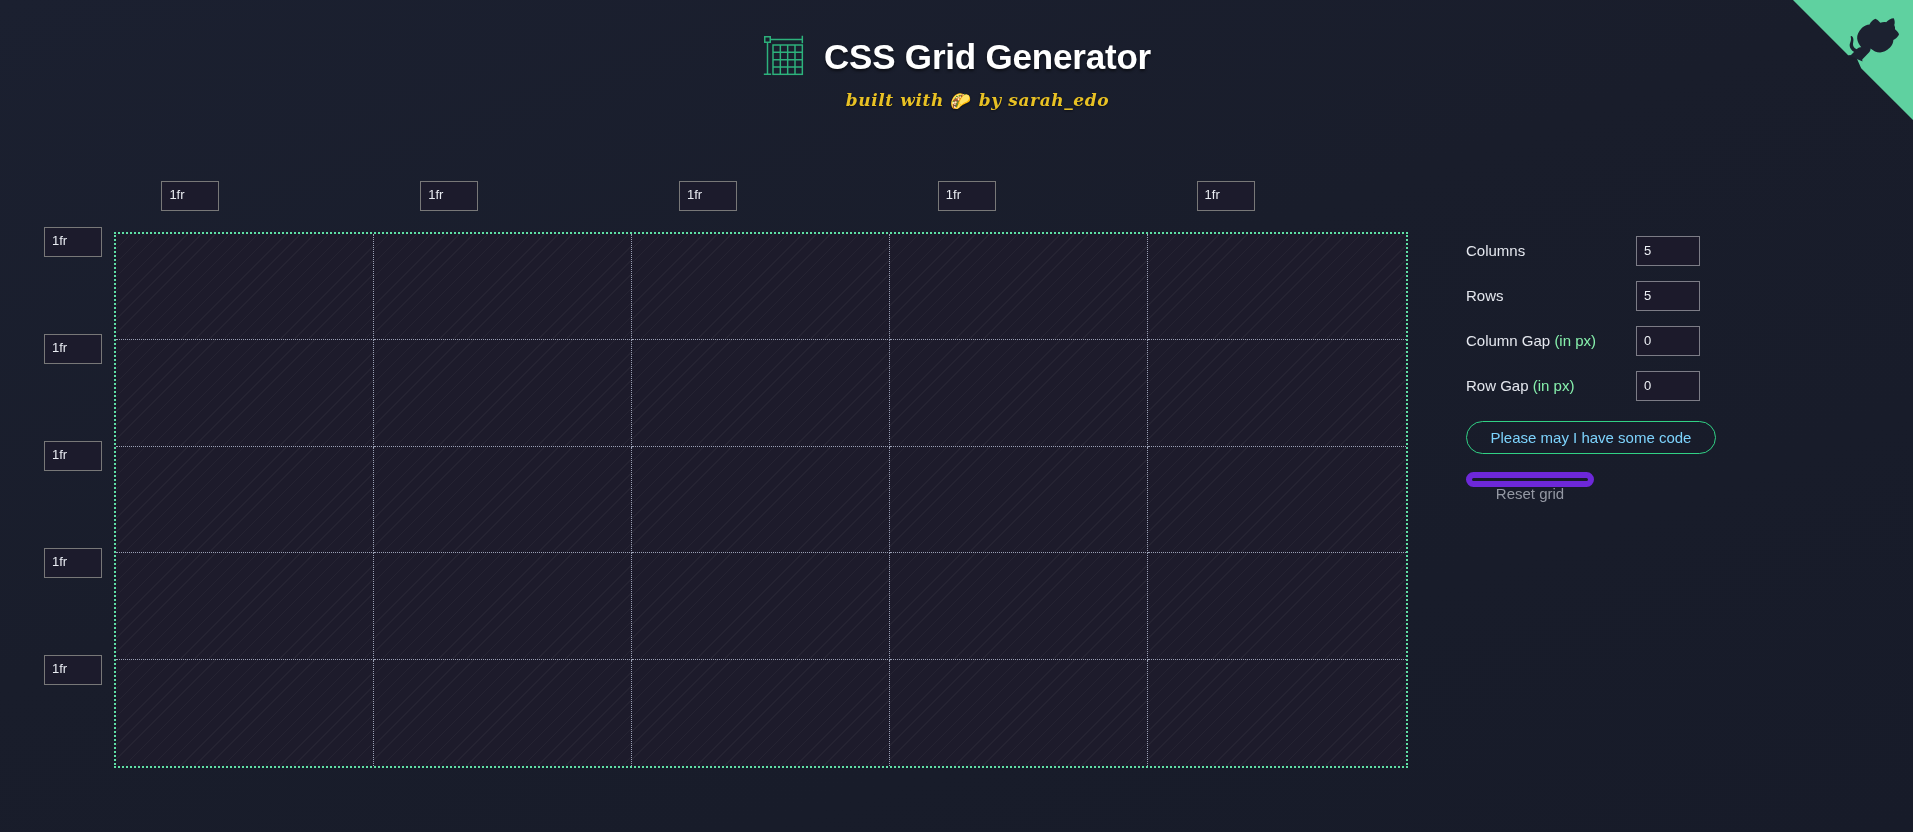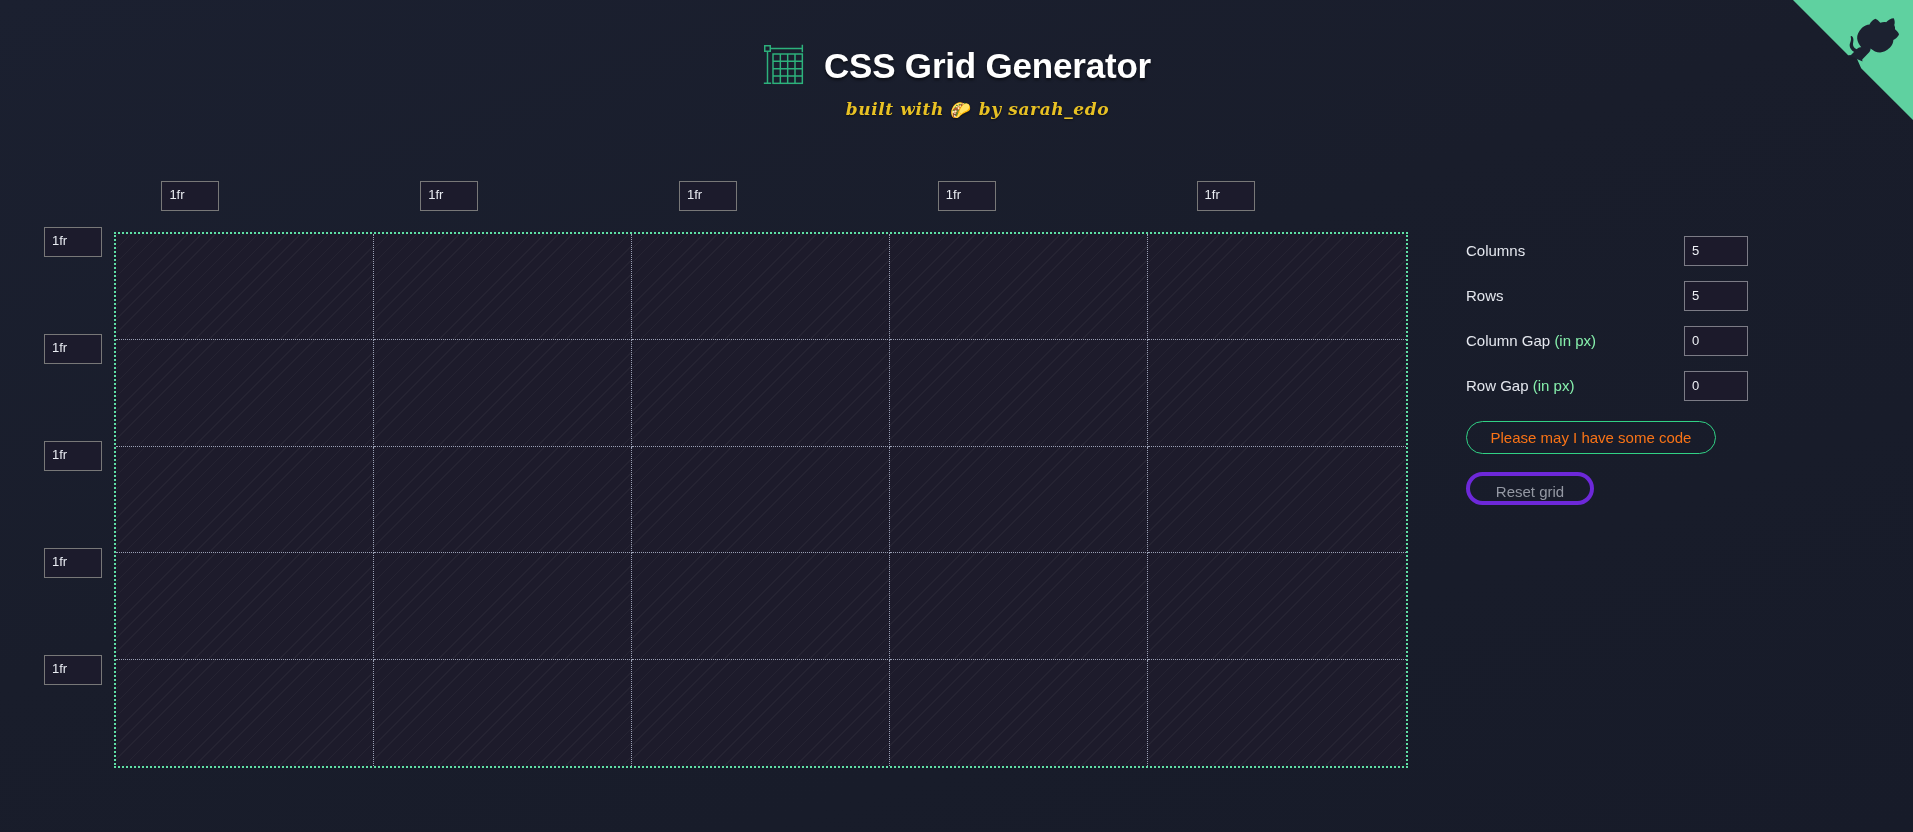--- a/index.html
+++ b/index.html
@@ -28,21 +28,21 @@
     overflow: hidden;
     z-index: 50;
   }
   .gh-corner svg {
     display: block;
   }
 
   
   .header {
     position: absolute;
-    top: 43px;
+    top: 34px;
     left: 0;
     width: 100%;
     text-align: center;
     pointer-events: none;
   }
   .title-row {
     display: flex;
     align-items: center;
     justify-content: center;
     gap: 18px;
@@ -126,21 +126,20 @@
     position: absolute;
     left: 1466px;
     top: 232px;
     width: 400px;
   }
   .control-row {
     display: flex;
     align-items: center;
     height: 37px;
     margin-bottom: 8px;
-    gap: 48px;
   }
   .control-label {
     width: 170px;
     font-size: 15px;
     color: #e4e7ee;
     white-space: nowrap;
   }
   .control-label .unit {
     color: #86efac;
   }
@@ -166,29 +165,29 @@
     cursor: pointer;
     box-sizing: border-box;
     text-align: center;
     outline: none;
   }
   .btn-code {
     margin-top: 17px;
     width: 250px;
     height: 33px;
     border: 1px solid #31d185;
-    color: #f97316;
+    color: #7dd3fc;
     line-height: 31px;
     padding: 0;
   }
   .btn-reset {
     margin-top: 18px;
     width: 128px;
-    height: 33px;
-    border: 4px solid #6d28d9;
+    height: 15px;
+    border: 6px solid #6d28d9;
     color: #9498a3;
     line-height: 31px;
     padding: 0;
   }
   .explain-link {
     display: block;
     margin-top: 26px;
     font-family: "DejaVu Serif", serif;
     font-style: italic;
     font-size: 16px;

